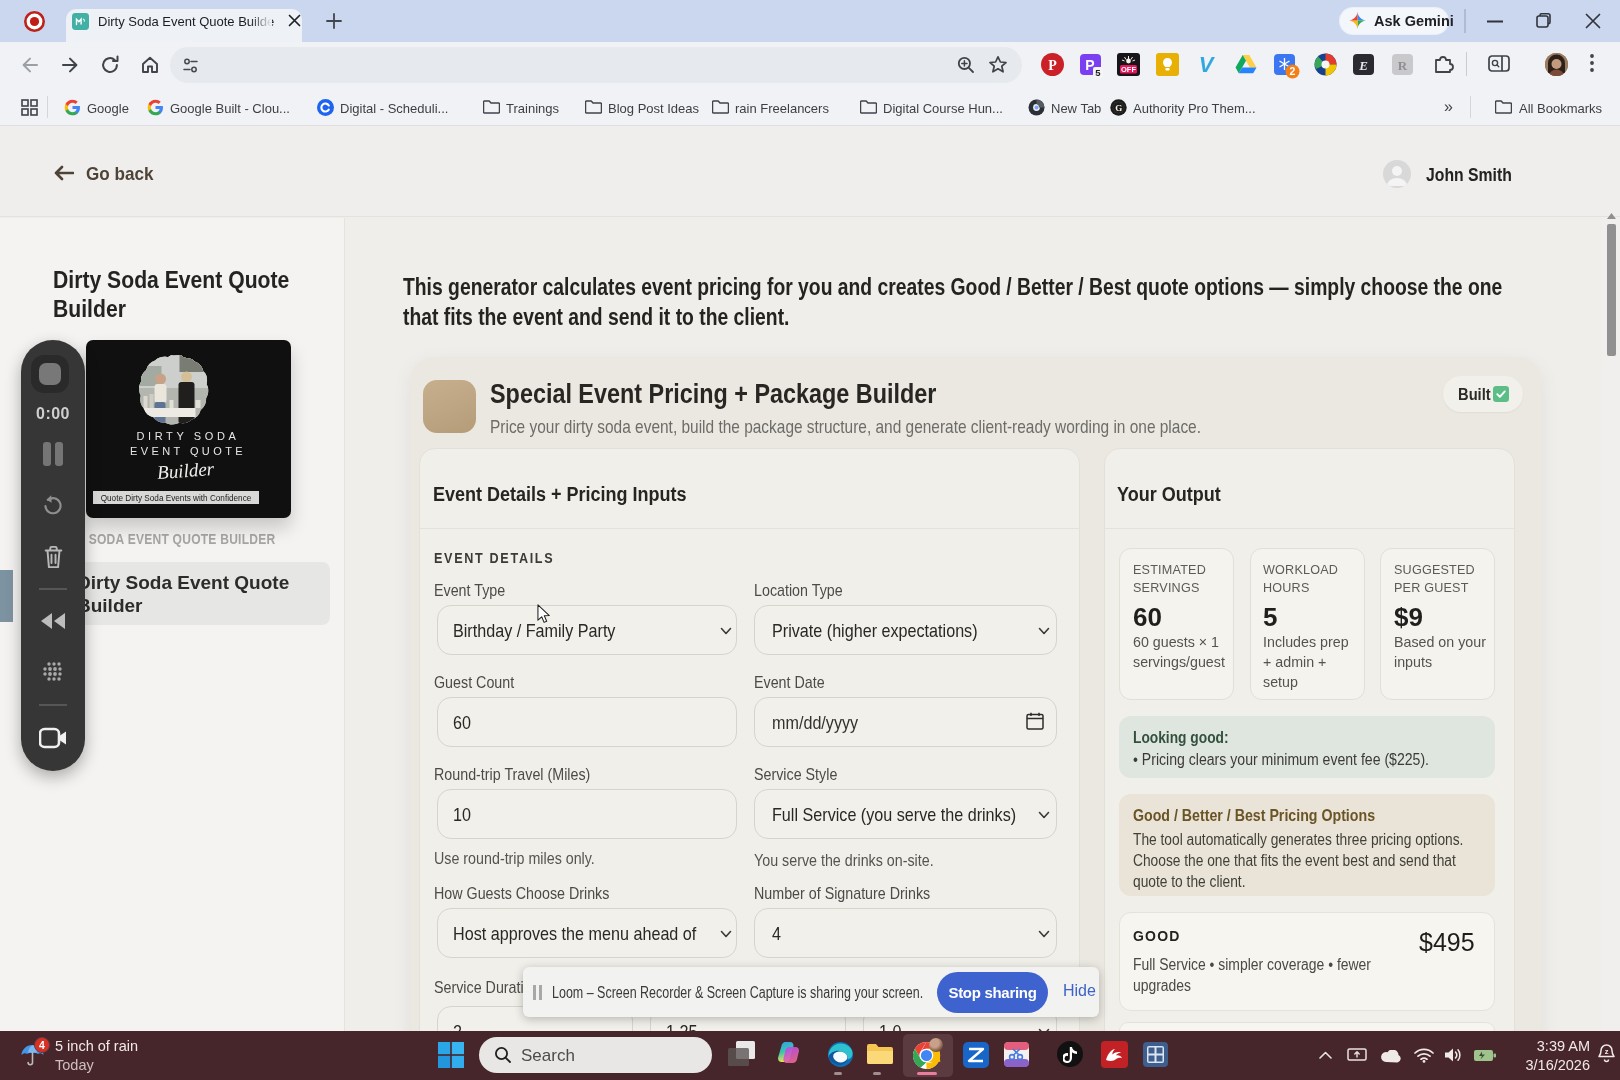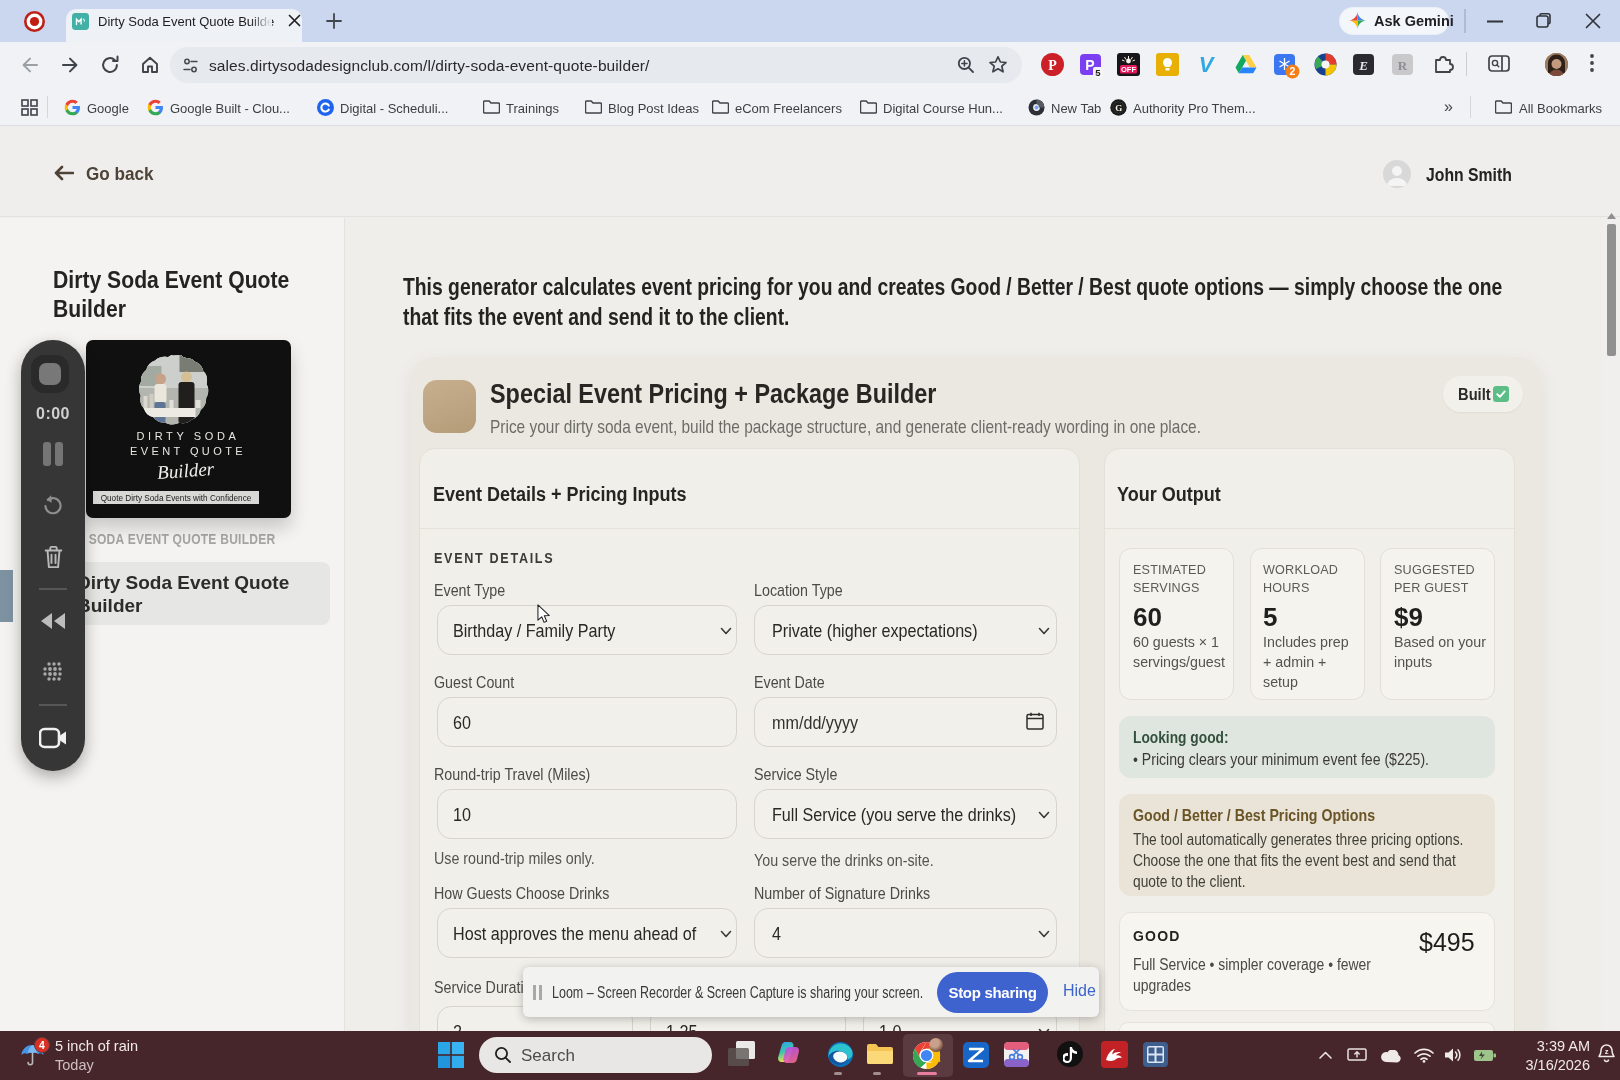--- a/index.html
+++ b/index.html
@@ -135,21 +135,20 @@
   <svg class="abs" style="left:140px;top:55px" width="20" height="20" viewBox="0 0 20 20">
       <path d="M3 9 10 2.8 17 9 V17 H12 V11.5 H8 V17 H3 Z" stroke="#3f434a" stroke-width="1.9" fill="none" stroke-linejoin="round"></path>
     </svg>
   <div class="abs" id="omnibox"></div>
   <svg class="abs" style="left:182px;top:57px" width="17" height="17" viewBox="0 0 17 17">
       <circle cx="5" cy="4.5" r="2.2" fill="none" stroke="#45484e" stroke-width="1.5"></circle>
       <path d="M9 4.5 H15" stroke="#45484e" stroke-width="1.5" stroke-linecap="round"></path>
       <circle cx="12" cy="12.5" r="2.2" fill="none" stroke="#45484e" stroke-width="1.5"></circle>
       <path d="M2 12.5 H8" stroke="#45484e" stroke-width="1.5" stroke-linecap="round"></path>
     </svg>
-  <div class="abs" id="urltext">sales.dirtysodadesignclub.com/l/dirty-soda-event-quote-builder/</div>
   <svg class="abs" style="left:956px;top:55px" width="20" height="20" viewBox="0 0 20 20">
       <circle cx="8.4" cy="8.4" r="5.6" fill="none" stroke="#3f434a" stroke-width="1.8"></circle>
       <path d="M12.6 12.6 17 17" stroke="#3f434a" stroke-width="1.8" stroke-linecap="round"></path>
       <path d="M8.4 5.8 V11 M5.8 8.4 H11" stroke="#3f434a" stroke-width="1.5" stroke-linecap="round"></path>
     </svg>
   <svg class="abs" style="left:988px;top:55px" width="20" height="20" viewBox="0 0 20 20">
       <path d="M10 1.8 12.4 7 18 7.5 13.8 11.2 15.1 16.8 10 13.8 4.9 16.8 6.2 11.2 2 7.5 7.6 7Z" fill="none" stroke="#3f434a" stroke-width="1.7" stroke-linejoin="round"></path>
     </svg>
 
   <svg class="abs" style="left:1041px;top:53px" width="23" height="23" viewBox="0 0 23 23">
@@ -262,21 +261,21 @@
       <path d="M1.5 1 H6.2 L8 3 H15.5 A1 1 0 0 1 16.5 4 V12 A1 1 0 0 1 15.5 13 H1.5 A1 1 0 0 1 0.5 12 V2 A1 1 0 0 1 1.5 1Z" fill="none" stroke="#3f434a" stroke-width="1.5" stroke-linejoin="round"></path>
     </svg>
   <div class="abs bkm" style="left:506px">Trainings</div>
   <svg class="abs fold" style="left:585px;top:100px" width="17" height="14" viewBox="0 0 17 14">
       <path d="M1.5 1 H6.2 L8 3 H15.5 A1 1 0 0 1 16.5 4 V12 A1 1 0 0 1 15.5 13 H1.5 A1 1 0 0 1 0.5 12 V2 A1 1 0 0 1 1.5 1Z" fill="none" stroke="#3f434a" stroke-width="1.5" stroke-linejoin="round"></path>
     </svg>
   <div class="abs bkm" style="left:608px">Blog Post Ideas</div>
   <svg class="abs fold" style="left:712px;top:100px" width="17" height="14" viewBox="0 0 17 14">
       <path d="M1.5 1 H6.2 L8 3 H15.5 A1 1 0 0 1 16.5 4 V12 A1 1 0 0 1 15.5 13 H1.5 A1 1 0 0 1 0.5 12 V2 A1 1 0 0 1 1.5 1Z" fill="none" stroke="#3f434a" stroke-width="1.5" stroke-linejoin="round"></path>
     </svg>
-  <div class="abs bkm" style="left:735px">eCom Freelancers</div>
+  <div class="abs bkm" style="left:735px">rain Freelancers</div>
   <svg class="abs fold" style="left:860px;top:100px" width="17" height="14" viewBox="0 0 17 14">
       <path d="M1.5 1 H6.2 L8 3 H15.5 A1 1 0 0 1 16.5 4 V12 A1 1 0 0 1 15.5 13 H1.5 A1 1 0 0 1 0.5 12 V2 A1 1 0 0 1 1.5 1Z" fill="none" stroke="#3f434a" stroke-width="1.5" stroke-linejoin="round"></path>
     </svg>
   <div class="abs bkm" style="left:883px">Digital Course Hun...</div>
   <svg class="abs" style="left:1028px;top:99px" width="17" height="17" viewBox="0 0 17 17">
       <circle cx="8.5" cy="8.5" r="8" fill="#2c3036"></circle>
       <circle cx="8.5" cy="8.5" r="3.4" fill="#eef0f3"></circle>
       <circle cx="8.5" cy="8.5" r="2" fill="#7ba7f8"></circle>
       <path d="M8.5 0.5 A8 8 0 0 1 16.5 8.5 L11 8.5 A3.4 3.4 0 0 0 8.5 5.1Z" fill="#565b63"></path>
     </svg>

